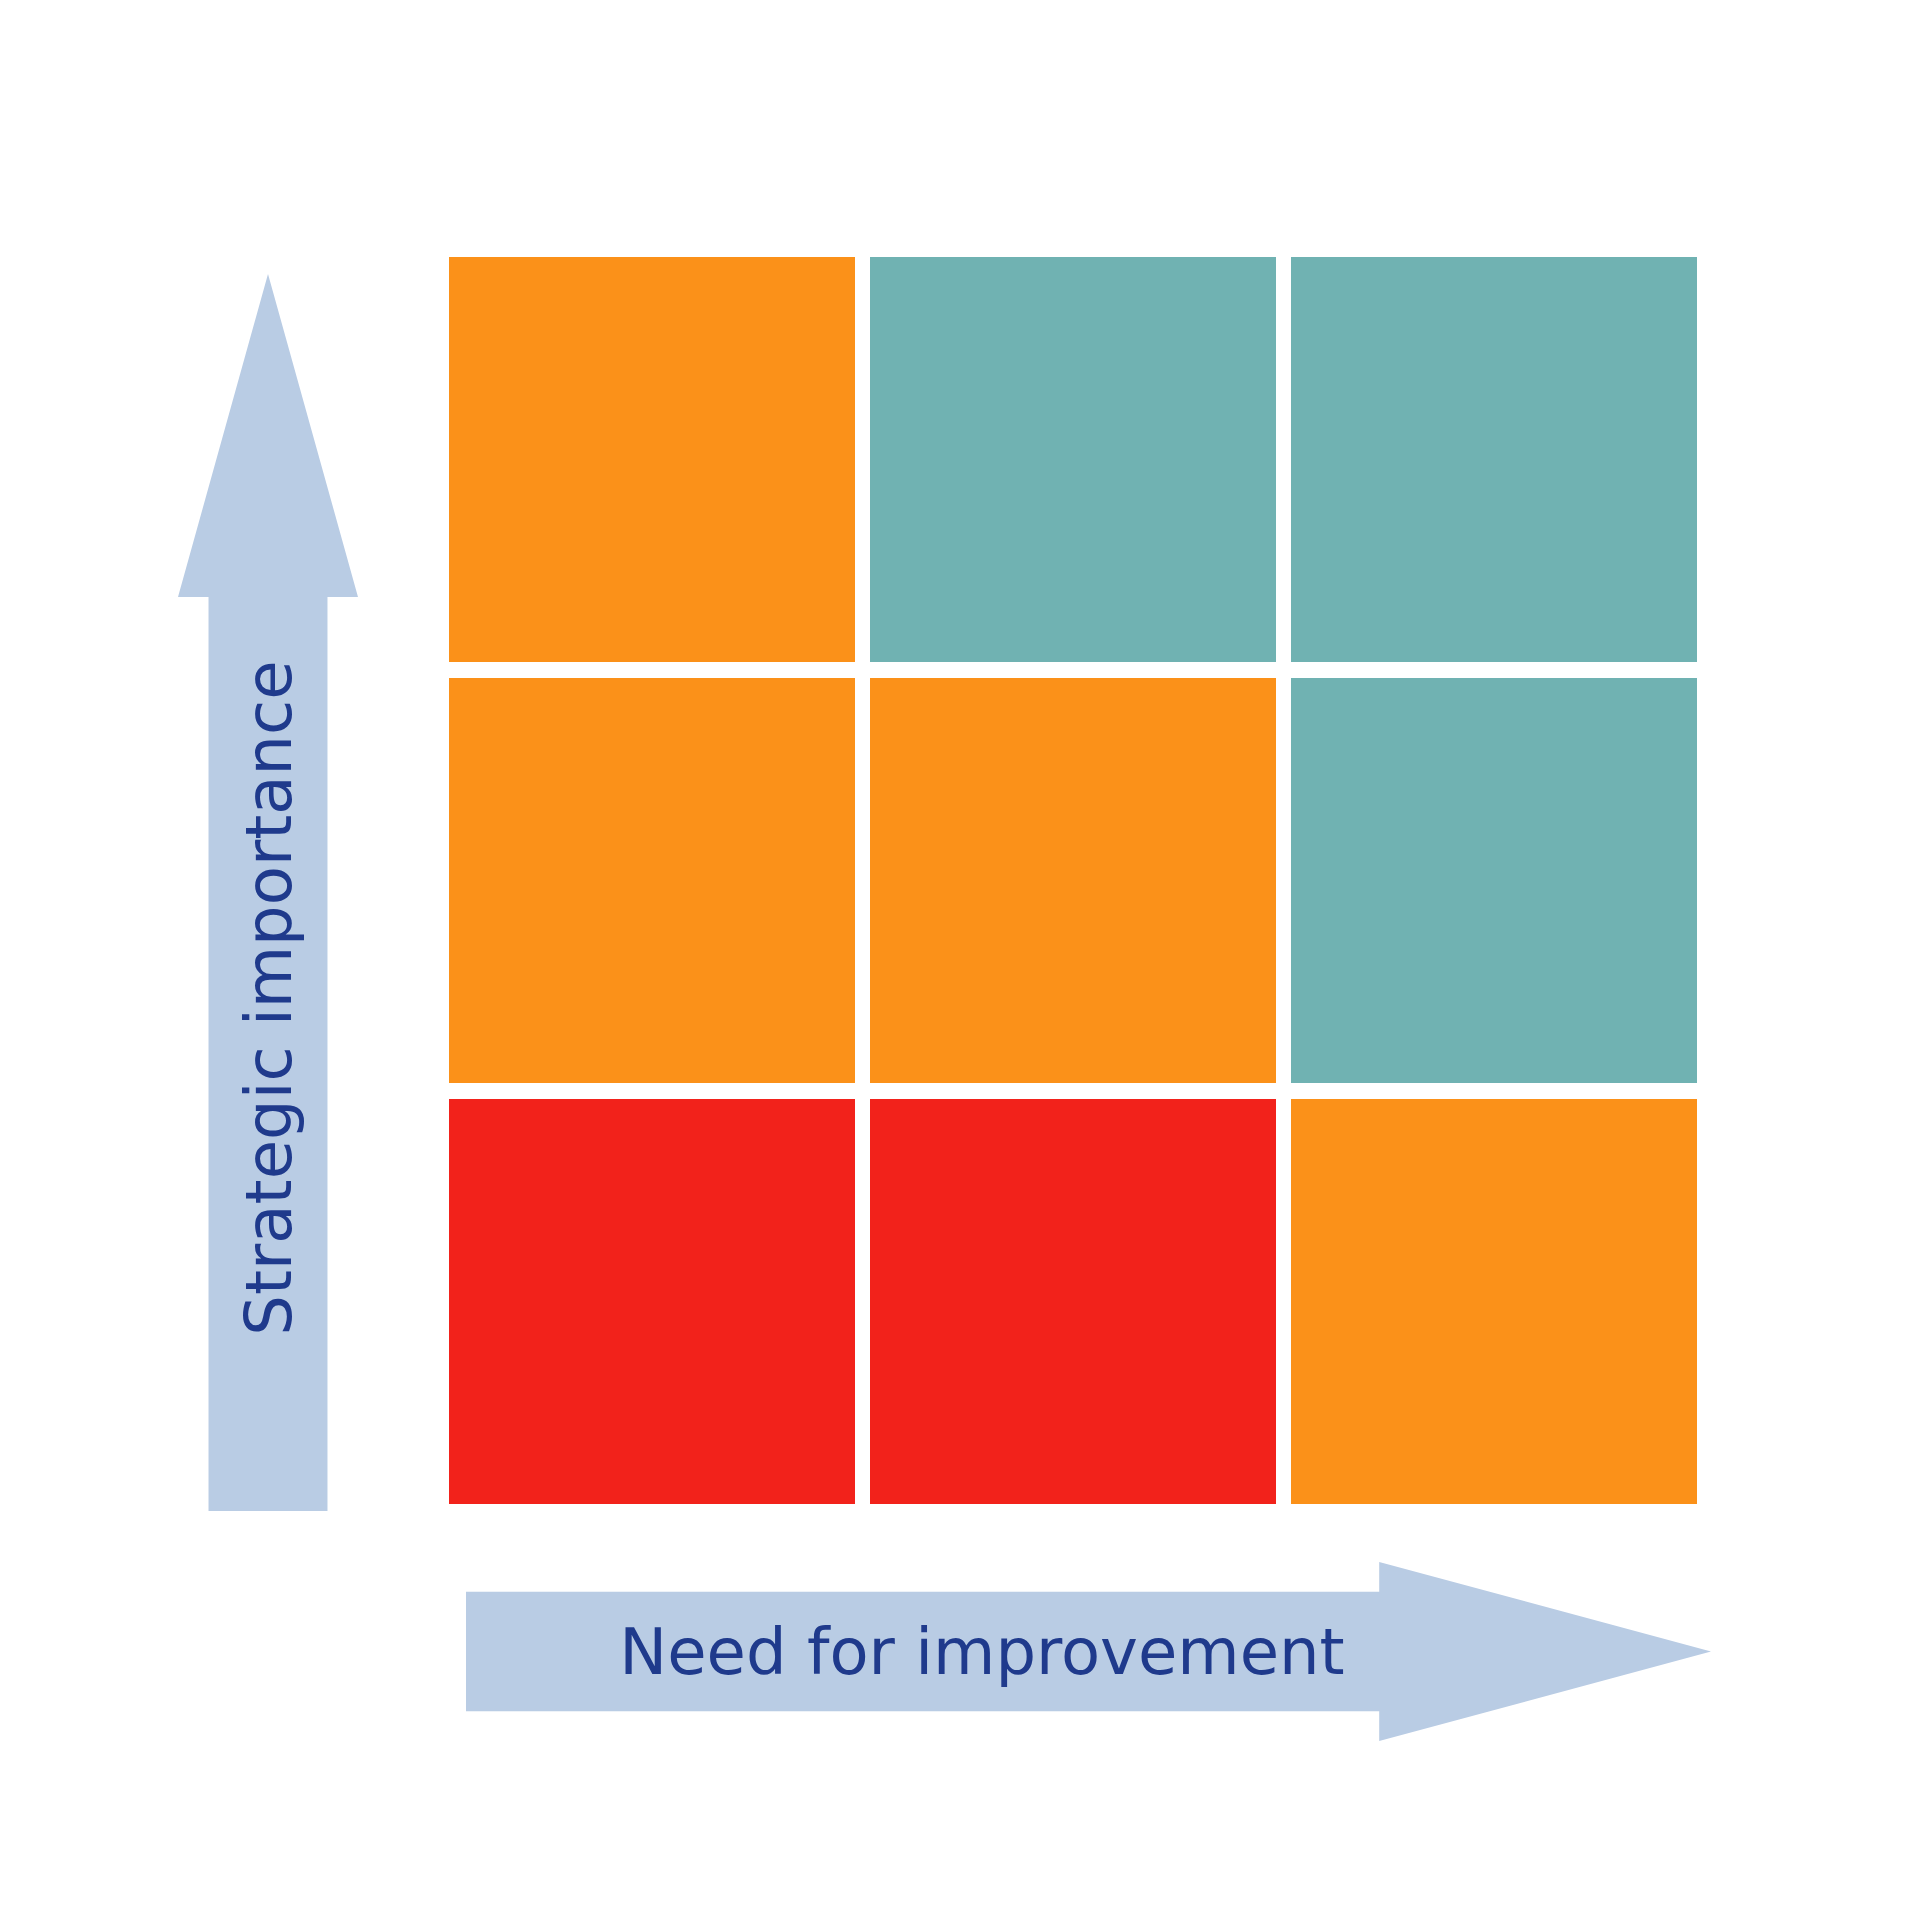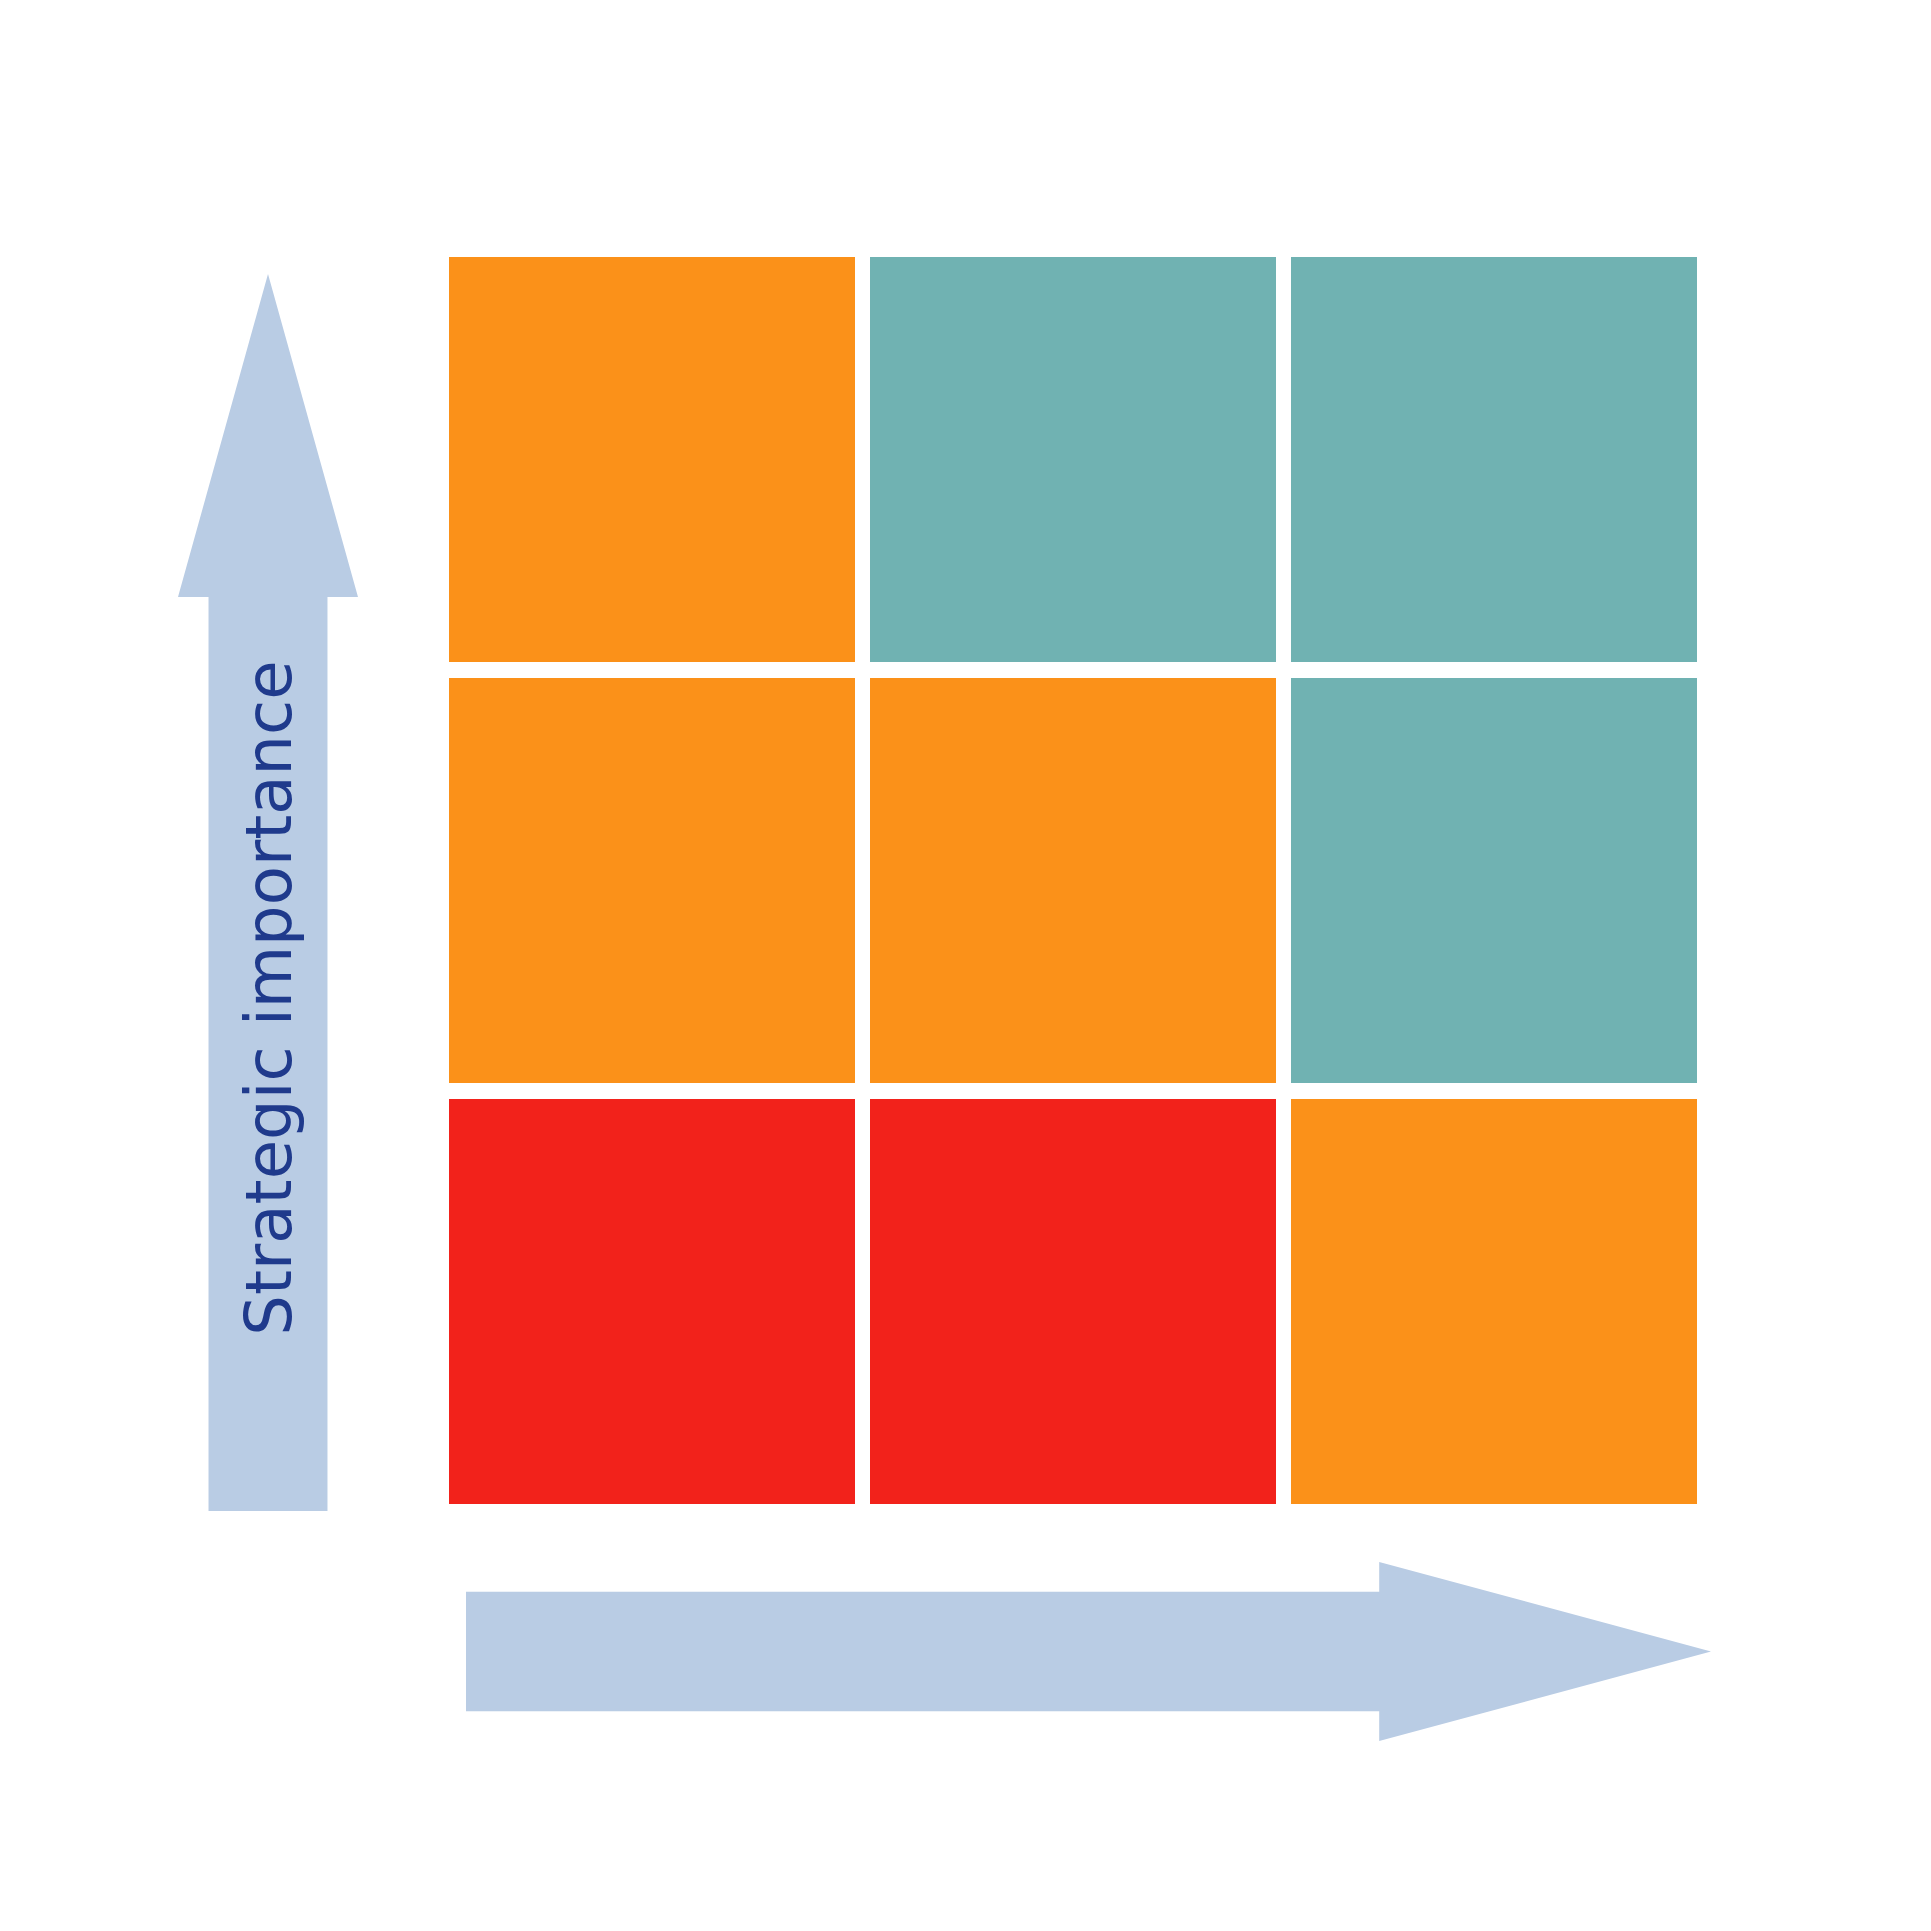--- a/index.html
+++ b/index.html
@@ -72,20 +72,21 @@
   <svg class="arrow-svg y-arrow-svg" viewBox="0 0 230 1582" preserveAspectRatio="none">
     <polygon points="115,0 230,413 191,413 191,1582 39,1582 39,413 0,413" fill="#B9CCE4"></polygon>
   </svg>
 
   <svg class="arrow-svg x-arrow-svg" viewBox="0 0 1591 229" preserveAspectRatio="none">
     <polygon points="0,38 1167,38 1167,0 1591,114.5 1167,229 1167,191 0,191" fill="#B9CCE4"></polygon>
   </svg>
 
   <div class="axis-label y-axis-label" style="color: rgb(31, 58, 140);">Strategic importance</div>
 
+  <div class="axis-label x-axis-label" style="color: rgb(31, 58, 140);">Need for improvement</div>
 
   <div class="matrix-grid">
     <div class="cell" style="background: rgb(251, 145, 25);"></div>
     <div class="cell" style="background: rgb(112, 178, 178);"></div>
     <div class="cell" style="background: rgb(112, 178, 178);"></div>
     <div class="cell" style="background: rgb(251, 145, 25);"></div>
     <div class="cell" style="background: rgb(251, 145, 25);"></div>
     <div class="cell" style="background: rgb(112, 178, 178);"></div>
     <div class="cell" style="background: rgb(242, 34, 27);"></div>
     <div class="cell" style="background: rgb(242, 34, 27);"></div>

